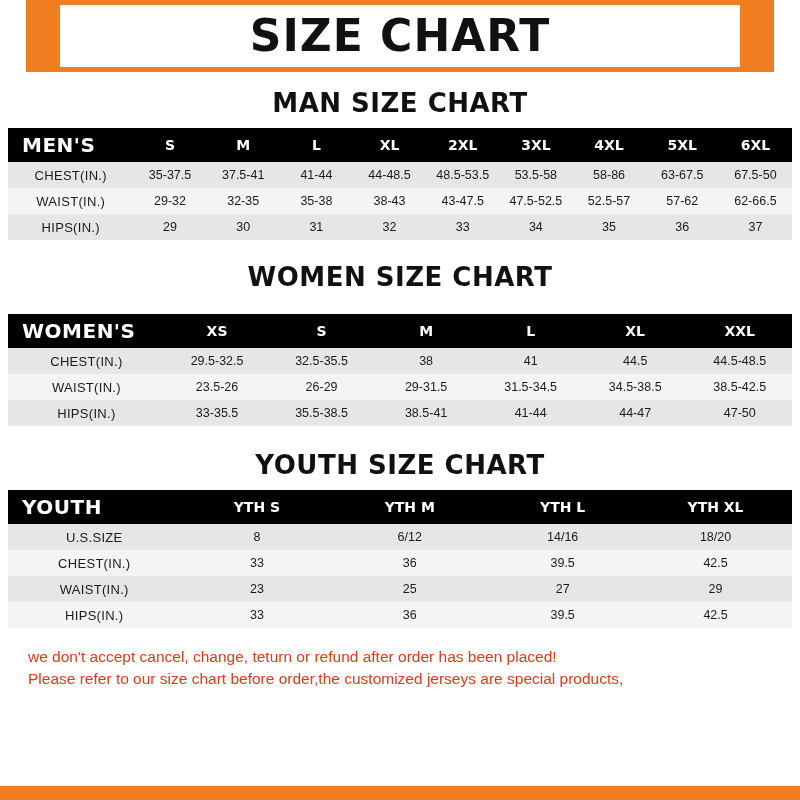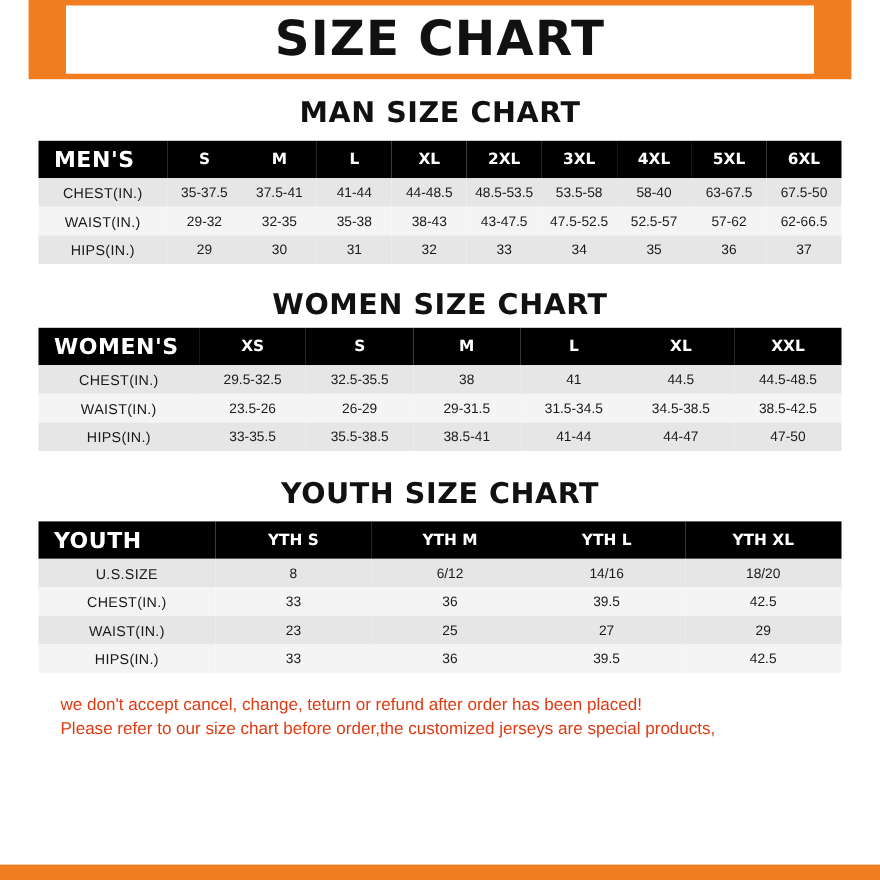--- a/index.html
+++ b/index.html
@@ -53,34 +53,34 @@
   .banner-title {
     font-family: "DejaVu Sans", sans-serif;
     font-weight: bold;
     font-size: 44px;
     letter-spacing: 1px;
     color: #111111;
     line-height: 1;
     white-space: nowrap;
   }
   .content {
-    padding: 0 35px;
+    padding: 0 8px;
     flex: 1 1 auto;
     border-radius: 19px;
   }
   .section-title {
     text-align: center;
     font-family: "DejaVu Sans", sans-serif;
     font-weight: bold;
     font-size: 26px;
     color: #111111;
     letter-spacing: 0.5px;
   }
   .men-title { margin-top: 16px; margin-bottom: 10px; }
-  .women-title { margin-top: 22px; margin-bottom: 6px; }
+  .women-title { margin-top: 22px; margin-bottom: 22px; }
   .youth-title { margin-top: 24px; margin-bottom: 10px; text-align: center; }
 
   table.size-table {
     width: 100%;
     border-collapse: collapse;
     table-layout: fixed;
   }
   table.size-table th,
   table.size-table td {
     text-align: center;
@@ -174,21 +174,21 @@
       </thead>
       <tbody>
         <tr class="odd">
           <td class="rowhead">CHEST(IN.)</td>
           <td>35-37.5</td>
           <td>37.5-41</td>
           <td>41-44</td>
           <td>44-48.5</td>
           <td>48.5-53.5</td>
           <td>53.5-58</td>
-          <td>58-40</td>
+          <td>58-86</td>
           <td>63-67.5</td>
           <td>67.5-50</td>
         </tr>
         <tr class="even">
           <td class="rowhead">WAIST(IN.)</td>
           <td>29-32</td>
           <td>32-35</td>
           <td>35-38</td>
           <td>38-43</td>
           <td>43-47.5</td>

